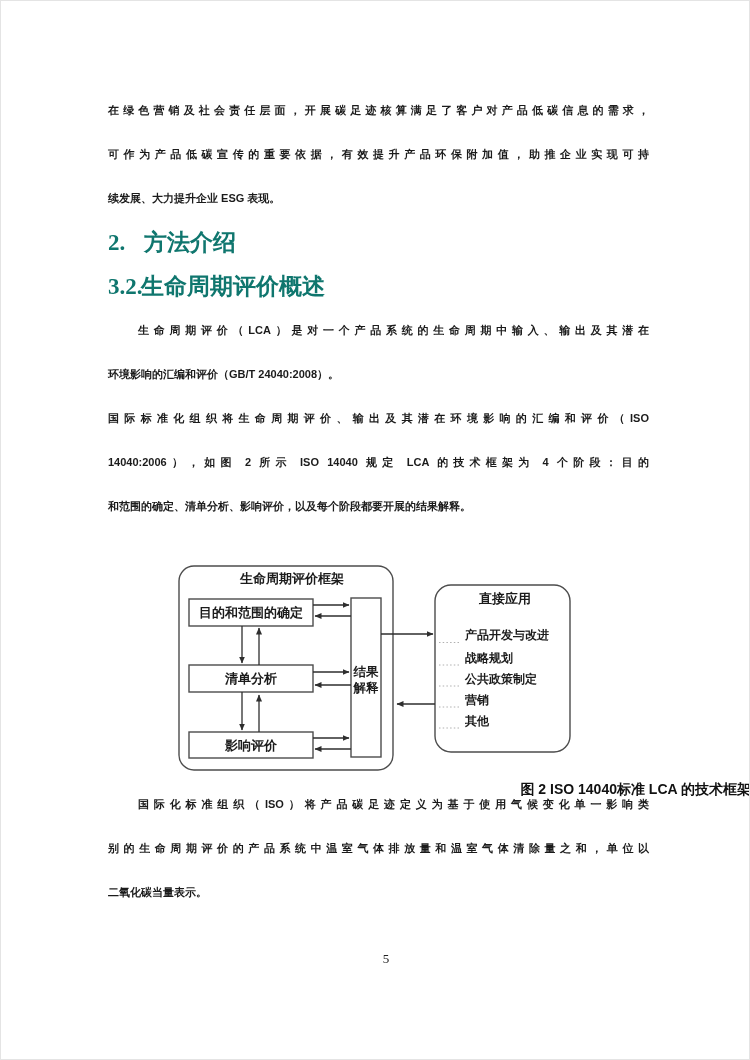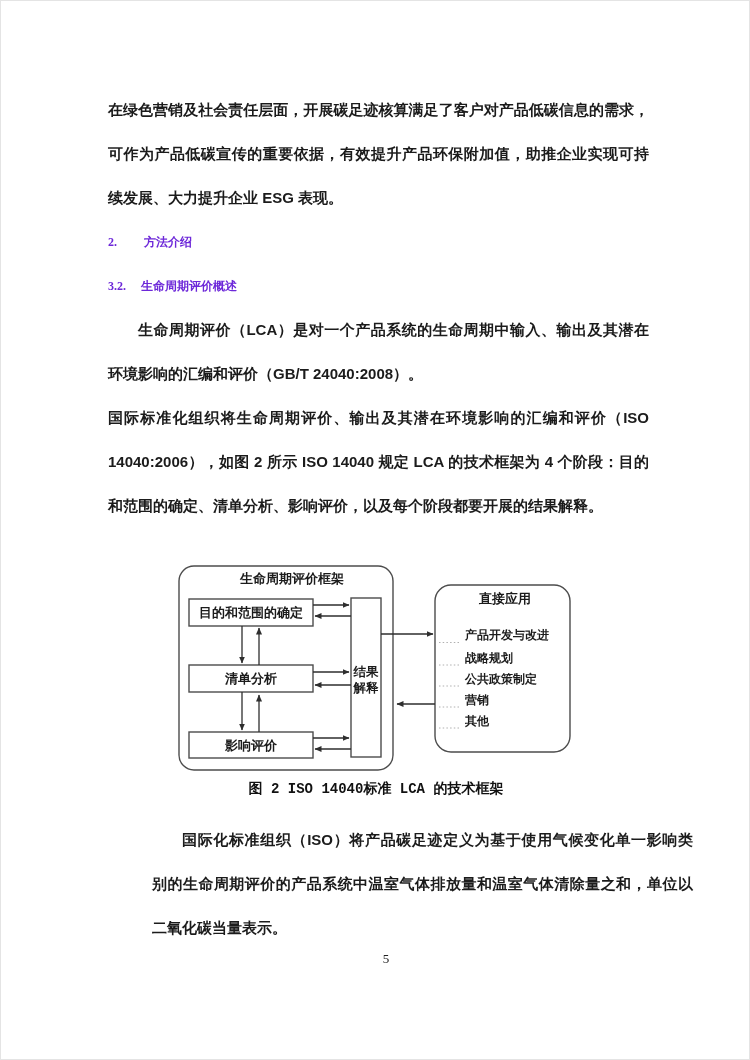--- a/index.html
+++ b/index.html
@@ -14,35 +14,35 @@
     font-weight: bold;
     color: #1b1b1b;
     overflow: hidden;
   }
   .text-col {
     position: absolute;
     left: 107px;
     width: 541px;
   }
   .col-top { top: 87px; }
-  .col-bottom { top: 817px; margin-left: 44px; }
+  .col-bottom { top: 781px; }
   .ln {
     height: 44px;
     line-height: 44px;
-    font-size: 15px;
+    font-size: 11px;
     white-space: nowrap;
     letter-spacing: 0;
   }
   .ln.j {
     white-space: normal;
     text-align: justify;
     text-align-last: justify;
   }
   .ln.ind { padding-left: 30px; }
-  .ln.heading { font-size: 12px; color: #6d28d9; white-space: nowrap; }
+  .ln.heading { font-size: 23px; color: #0f766e; white-space: nowrap; }
   .hnum {
     display: inline-block;
     font-family: "Liberation Serif", serif;
     font-weight: bold;
   }
   .hnum.n2 { width: 36px; }
   .hnum.n21 { width: 33px; }
   .figure-svg {
     position: absolute;
     left: 155px;
@@ -53,25 +53,24 @@
   .figure-svg text {
     font-family: "Liberation Sans", "DejaVu Sans", sans-serif;
     font-weight: bold;
     fill: #1b1b1b;
   }
   .caption {
     position: absolute;
     left: 0;
     top: 778px;
     width: 750px;
-    text-align: center;
+    text-align: right;
     font-size: 14px;
     line-height: 20px;
     color: #111;
-    font-family: Liberation Mono, monospace;
   }
   .pagenum {
     position: absolute;
     left: 0;
     top: 948px;
     width: 770px;
     text-align: center;
     font-size: 13px;
     line-height: 20px;
     font-weight: normal;

